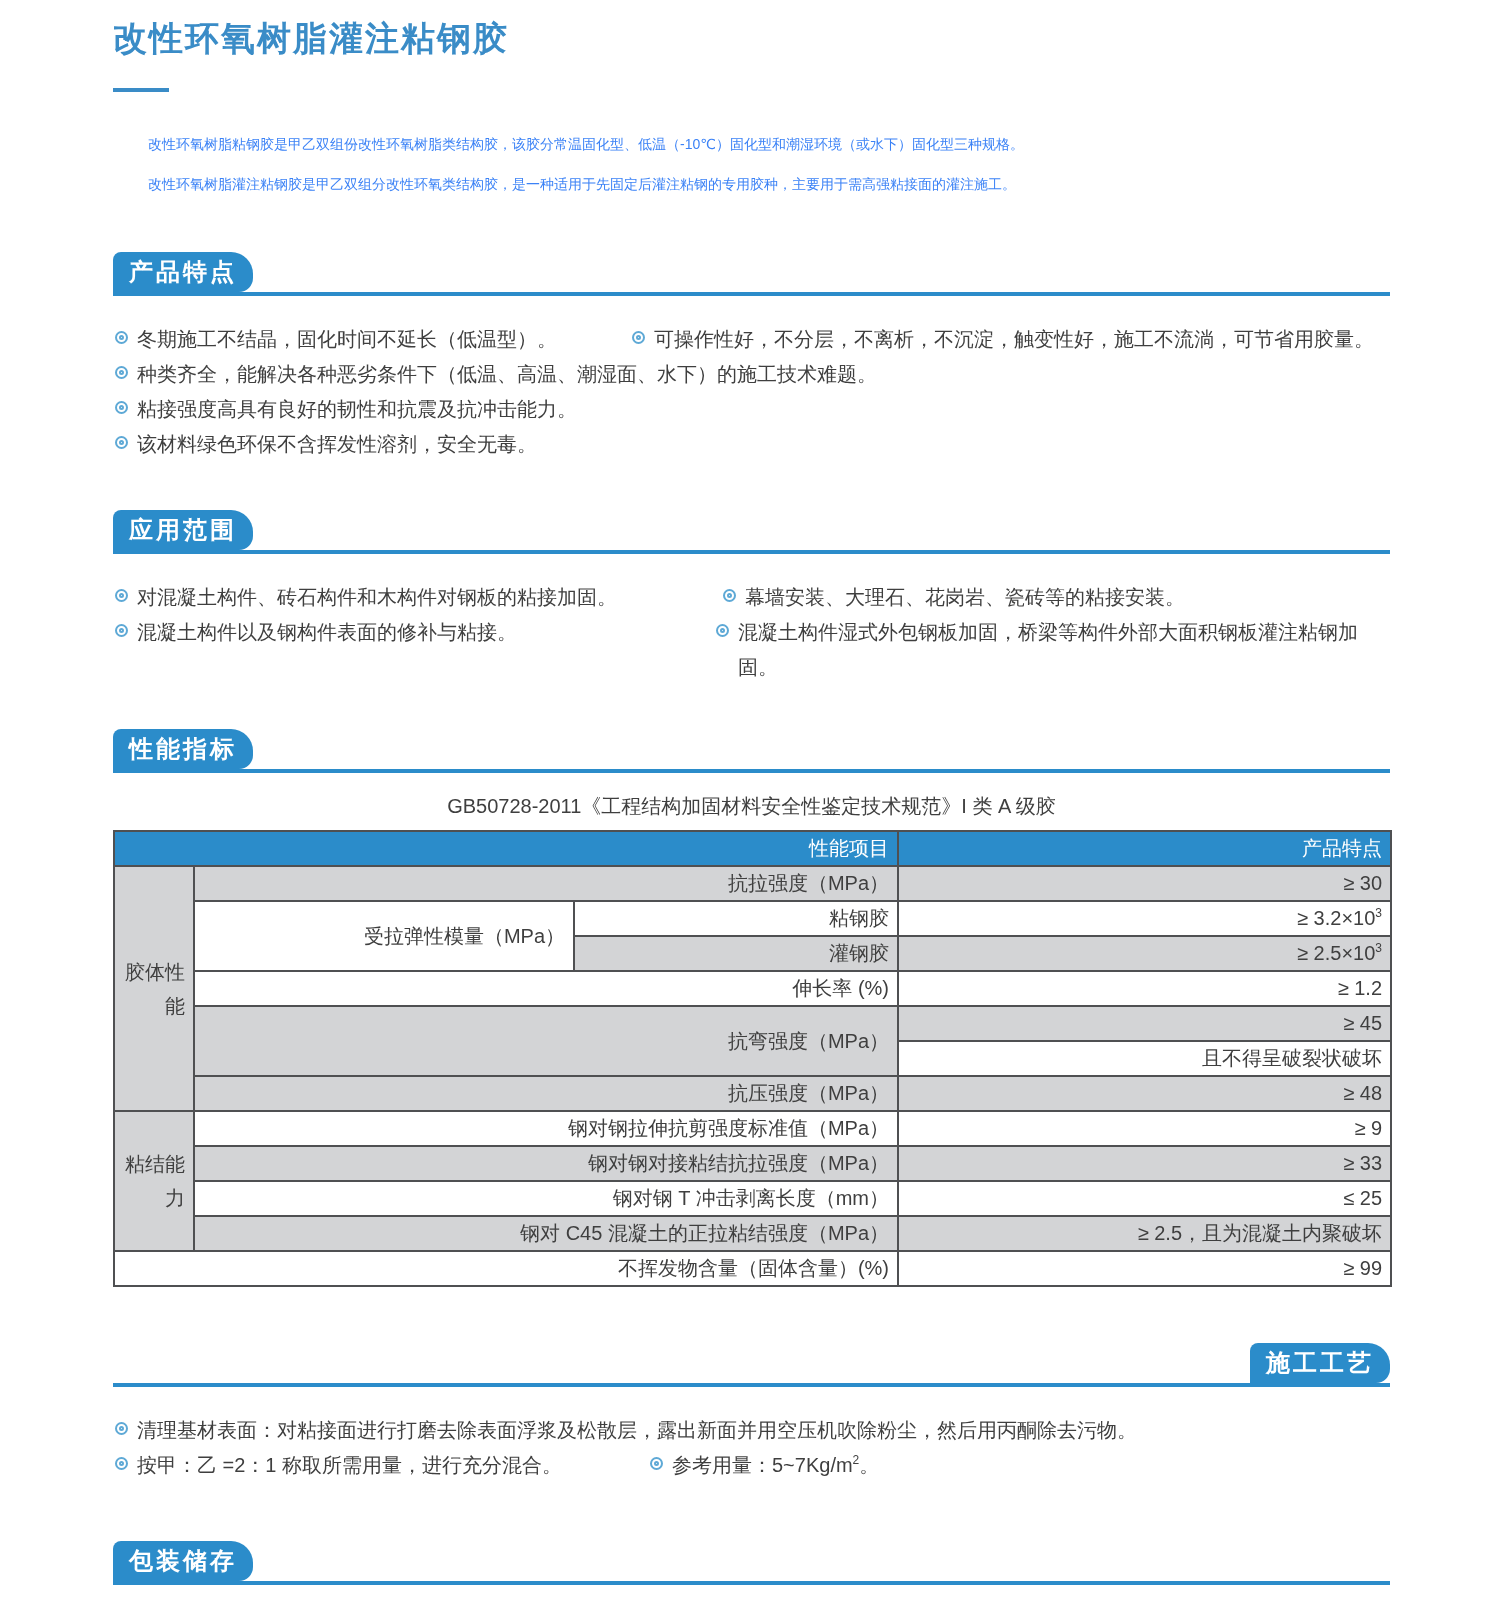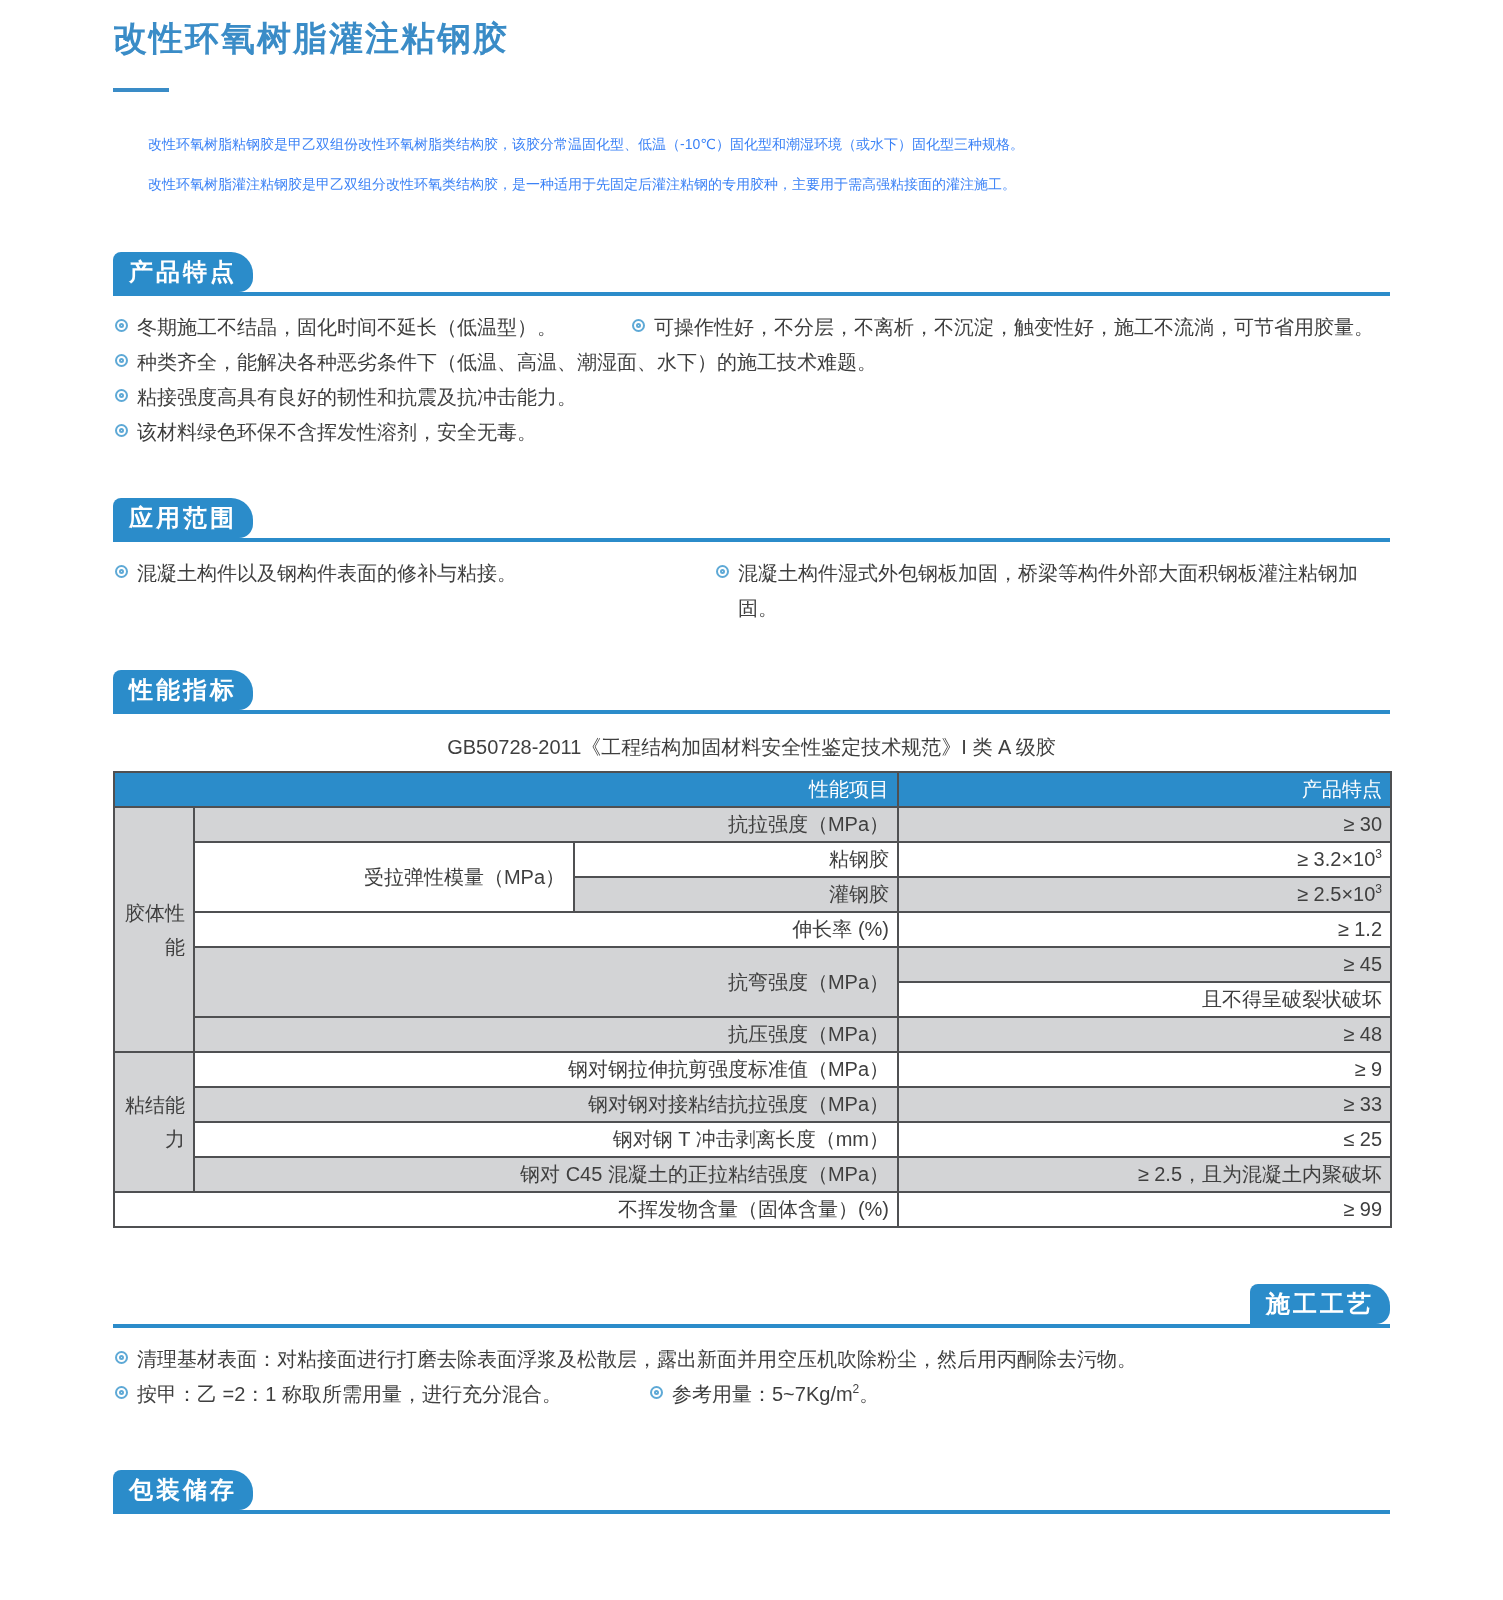--- a/index.html
+++ b/index.html
@@ -26,21 +26,21 @@
   .sec-head { border-bottom:4px solid #2b8cca; line-height:0; }
   .sec-tab {
     display:inline-block; background:#2b8cca; color:#ffffff;
     font-size:24px; font-weight:bold; letter-spacing:3px;
     line-height:40px; padding:0 16px;
     border-radius:8px 22px 14px 0;
     vertical-align:bottom;
   }
 
   
-  .sec-body { margin-top:14px; }
+  .sec-body { margin-top:26px; }
   .brow { display:flex; align-items:flex-start; min-height:35px; font-size:20px; line-height:35px; }
   .bitem { display:flex; align-items:flex-start; }
   .bullet {
     flex:none; display:inline-block; width:13px; height:13px;
     border:2px solid #5ea9d6; border-radius:50%;
     margin:9px 9px 0 2px; position:relative;
   }
   .bullet::after {
     content:""; position:absolute; left:2px; top:2px; right:2px; bottom:2px;
     border:2px solid #5ea9d6; border-radius:50%;
@@ -117,20 +117,30 @@
         </div>
       </div>
     </div>
   </div>
 
   <div class="section">
     <div class="sec-head">
       <span class="sec-tab">应用范围</span>
     </div>
     <div class="sec-body">
+      <div class="brow">
+        <div class="bitem w608">
+          <span class="bullet"></span>
+          <span>对混凝土构件、砖石构件和木构件对钢板的粘接加固。</span>
+        </div>
+        <div class="bitem">
+          <span class="bullet"></span>
+          <span>幕墙安装、大理石、花岗岩、瓷砖等的粘接安装。</span>
+        </div>
+      </div>
       <div class="brow">
         <div class="bitem w608">
           <span class="bullet"></span>
           <span>混凝土构件以及钢构件表面的修补与粘接。</span>
         </div>
         <div class="bitem">
           <span class="bullet"></span>
           <span>混凝土构件湿式外包钢板加固，桥梁等构件外部大面积钢板灌注粘钢加固。</span>
         </div>
       </div>

